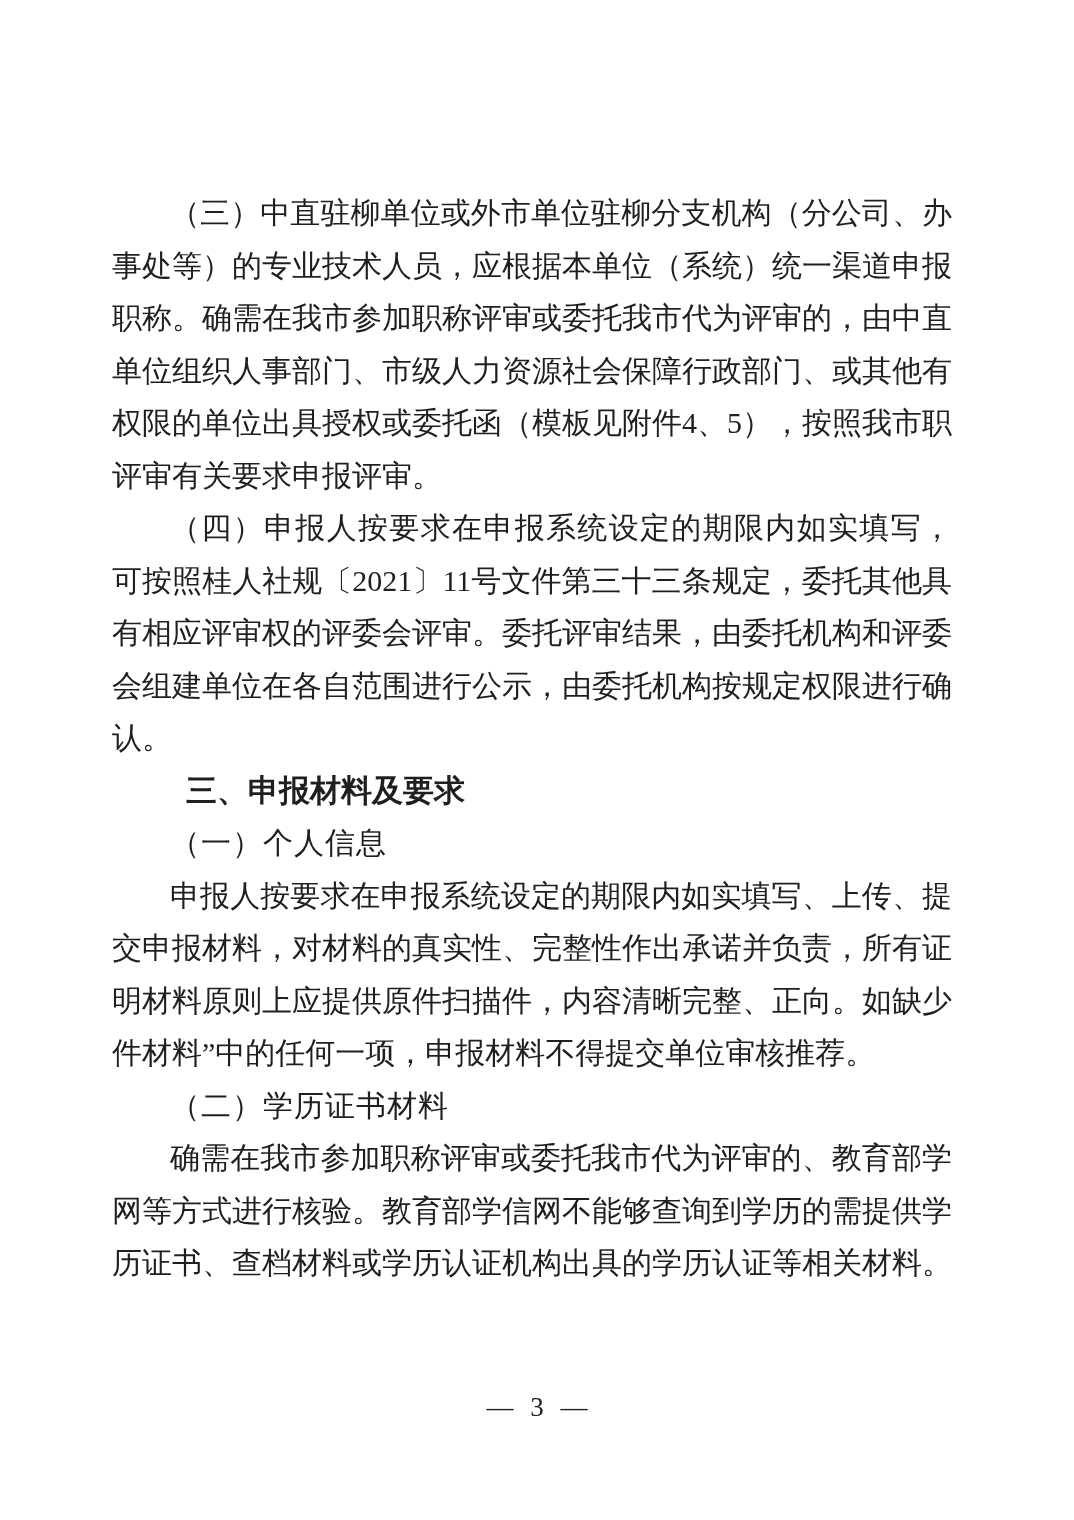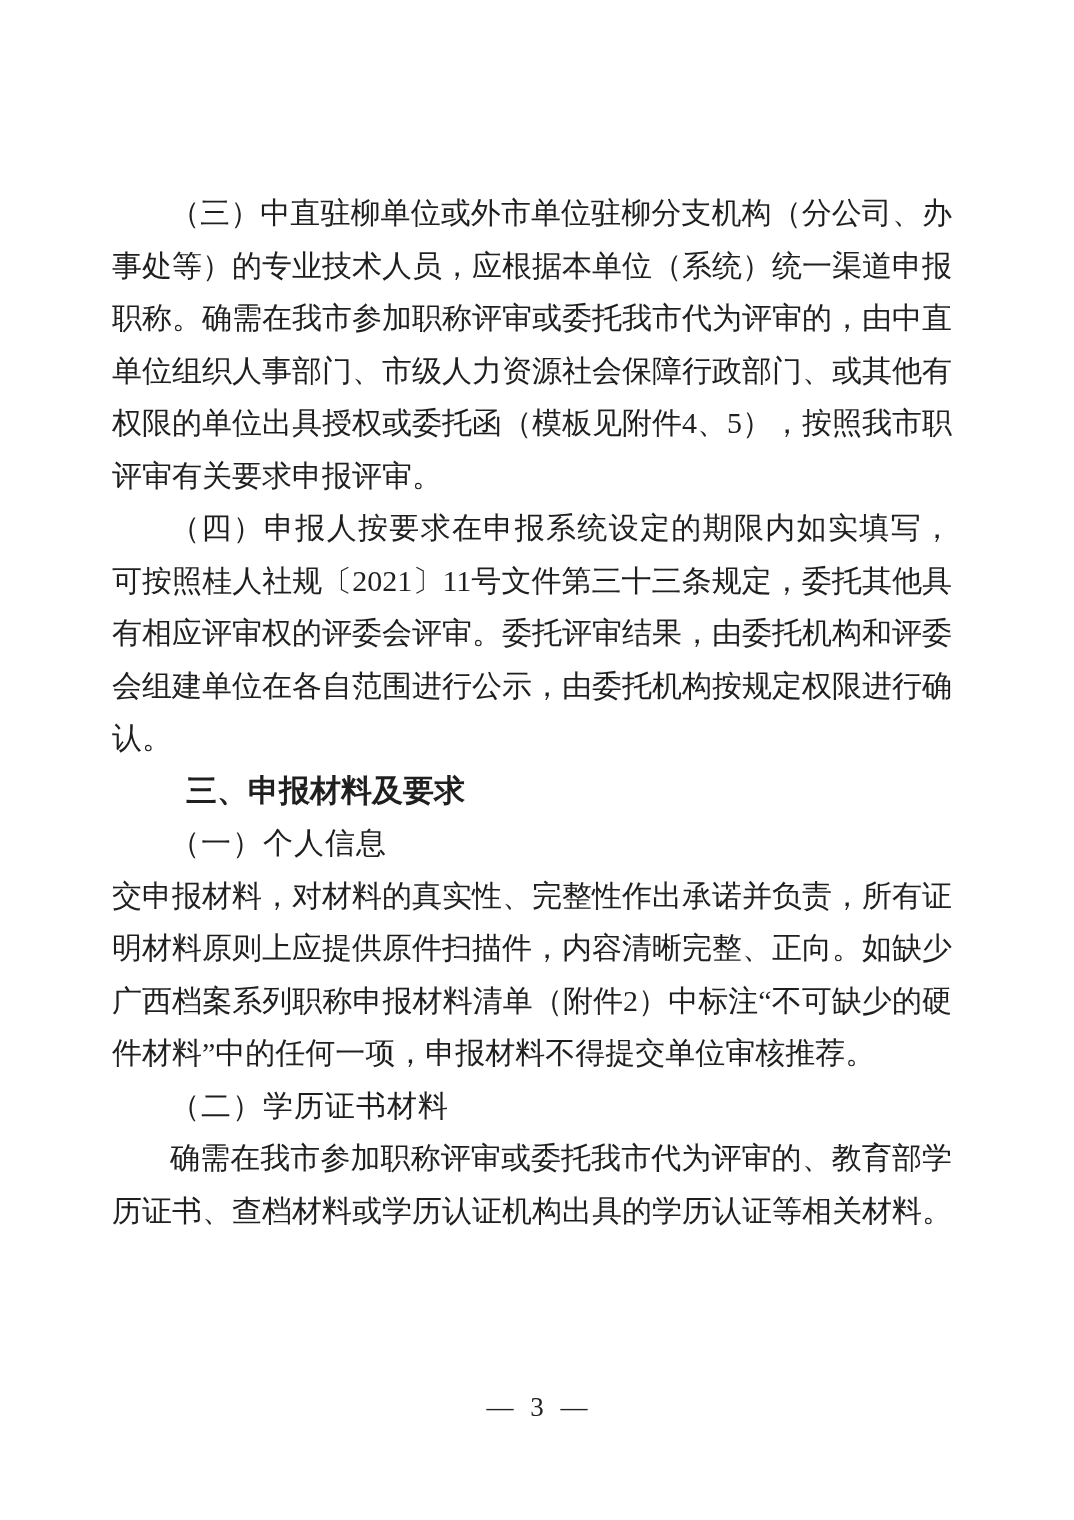--- a/index.html
+++ b/index.html
@@ -79,26 +79,27 @@
 
     <div class="line indent">（四）申报人按要求在申报系统设定的期限内如实填写，</div>
     <div class="line">可按照桂人社规〔2021〕11号文件第三十三条规定，委托其他具</div>
     <div class="line">有相应评审权的评委会评审。委托评审结果，由委托机构和评委</div>
     <div class="line">会组建单位在各自范围进行公示，由委托机构按规定权限进行确</div>
     <div class="line end">认。</div>
 
     <div class="line heading">三、申报材料及要求</div>
     <div class="line sub indent end">（一）个人信息</div>
 
+    <div class="line indent">申报人按要求在申报系统设定的期限内如实填写、上传、提</div>
     <div class="line">交申报材料，对材料的真实性、完整性作出承诺并负责，所有证</div>
     <div class="line">明材料原则上应提供原件扫描件，内容清晰完整、正向。如缺少</div>
-    <div class="line">广西档案系列职称申报材料清单（附件2）中标注“不可缺少的硬</div>
     <div class="line end">件材料”中的任何一项，申报材料不得提交单位审核推荐。</div>
 
     <div class="line sub indent end">（二）学历证书材料</div>
 
     <div class="line indent">确需在我市参加职称评审或委托我市代为评审的、教育部学信</div>
+    <div class="line">网等方式进行核验。教育部学信网不能够查询到学历的需提供学</div>
     <div class="line end">历证书、查档材料或学历认证机构出具的学历认证等相关材料。</div>
 
   </div>
 
   <div class="page-num">— 3 —</div>
 </div>
 
 </body></html>

